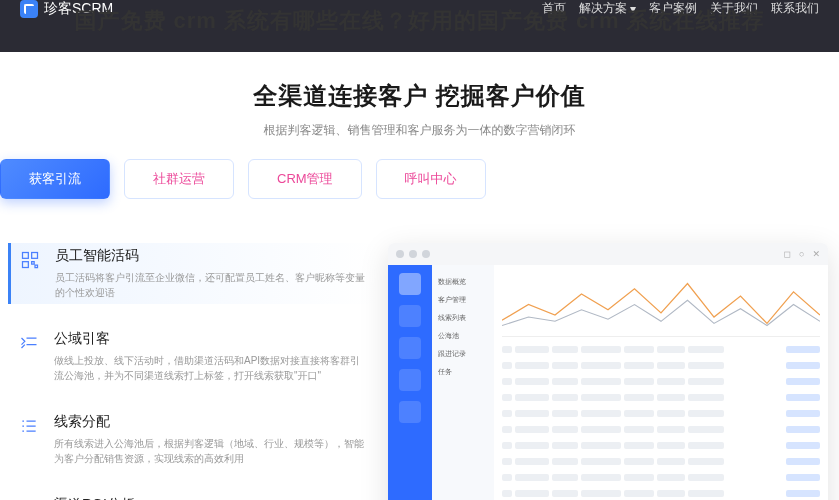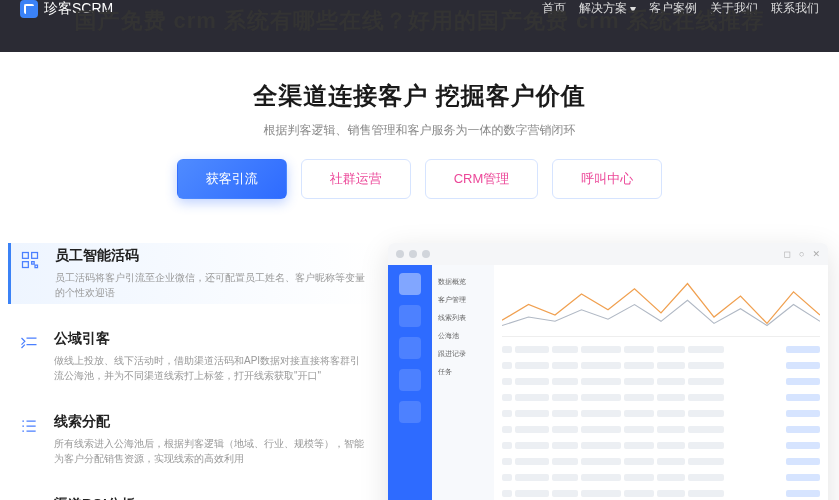--- a/index.html
+++ b/index.html
@@ -7,31 +7,31 @@
 .topbar{height:52px;background:rgba(20,20,30,.9);display:flex;align-items:flex-start;padding:0 20px;color:#fff;position:relative;z-index:2}
 .logo{display:flex;align-items:center;gap:6px;font-size:14px;font-weight:500}
 .logo-icon{width:18px;height:18px;background:#3b82f6;border-radius:4px;position:relative}
 .logo-icon::after{content:"";position:absolute;inset:4px;border:2px solid #fff;border-radius:2px;border-right:none;border-bottom:none}
 .nav{display:flex;gap:13px;margin-left:auto;font-size:12px}
 .nav-item{color:#ddd;cursor:pointer;display:flex;align-items:center;gap:3px}
 .overlay-title{position:absolute;top:6px;left:0;right:0;text-align:center;font-size:22px;color:#333;font-weight:700;z-index:3;letter-spacing:1px}
 .hero{text-align:center;padding:28px 0 18px}
 .hero h1{font-size:24px;font-weight:600;color:#1a1a1a;letter-spacing:1px}
 .hero p{font-size:12px;color:#888;margin-top:10px}
-.tabs{display:flex;justify-content:center;gap:14px;margin-top:20px}
+.tabs{display:flex;gap:14px;margin-top:20px}
 .tab{padding:10px 28px;border-radius:6px;font-size:13px;cursor:pointer;border:1px solid transparent}
 .tab.active{background:linear-gradient(135deg,#4f8bff,#2e6bff);color:#fff;box-shadow:0 4px 12px rgba(46,107,255,.3)}
 .tab.inactive{background:#fff;color:#ec4899;border:1px solid #d6e4ff}
 .content{display:flex;margin-top:26px;padding:0 8px}
 .features{width:370px;display:flex;flex-direction:column;gap:22px}
 .feature{display:flex;gap:12px;padding:4px 8px}
 .feature.sel{background:linear-gradient(90deg,#eef5ff,transparent);border-left:3px solid #3b82f6;padding-left:6px}
 .f-icon{width:26px;height:26px;flex-shrink:0;display:flex;align-items:center;justify-content:center}
 .f-icon svg{width:20px;height:20px;stroke:#4a7fff;fill:none;stroke-width:1.5}
-.f-body h3{font-size:14px;font-weight:700;color:#222;margin-bottom:5px}
+.f-body h3{font-size:14px;font-weight:400;color:#222;margin-bottom:5px}
 .f-body p{font-size:10px;color:#999;line-height:1.5}
 .mock{flex:1;position:relative;margin-left:10px}
 .browser{position:absolute;top:0;left:0;width:440px;height:290px;background:#fff;border-radius:6px;box-shadow:0 8px 30px rgba(0,0,0,.12);overflow:hidden}
 .b-top{height:22px;background:#f5f6f8;display:flex;align-items:center;padding:0 8px;gap:6px;justify-content:space-between}
 .dots{display:flex;gap:5px}
 .dot{width:8px;height:8px;border-radius:50%;background:#d1d5db}
 .win-ctrl{display:flex;gap:8px;font-size:9px;color:#aaa}
 .b-body{display:flex;height:calc(100% - 22px)}
 .b-side{width:44px;background:#2e6bff;padding:8px 0;display:flex;flex-direction:column;align-items:center;gap:10px}
 .b-side-item{width:22px;height:22px;border-radius:4px;background:rgba(255,255,255,.15)}

